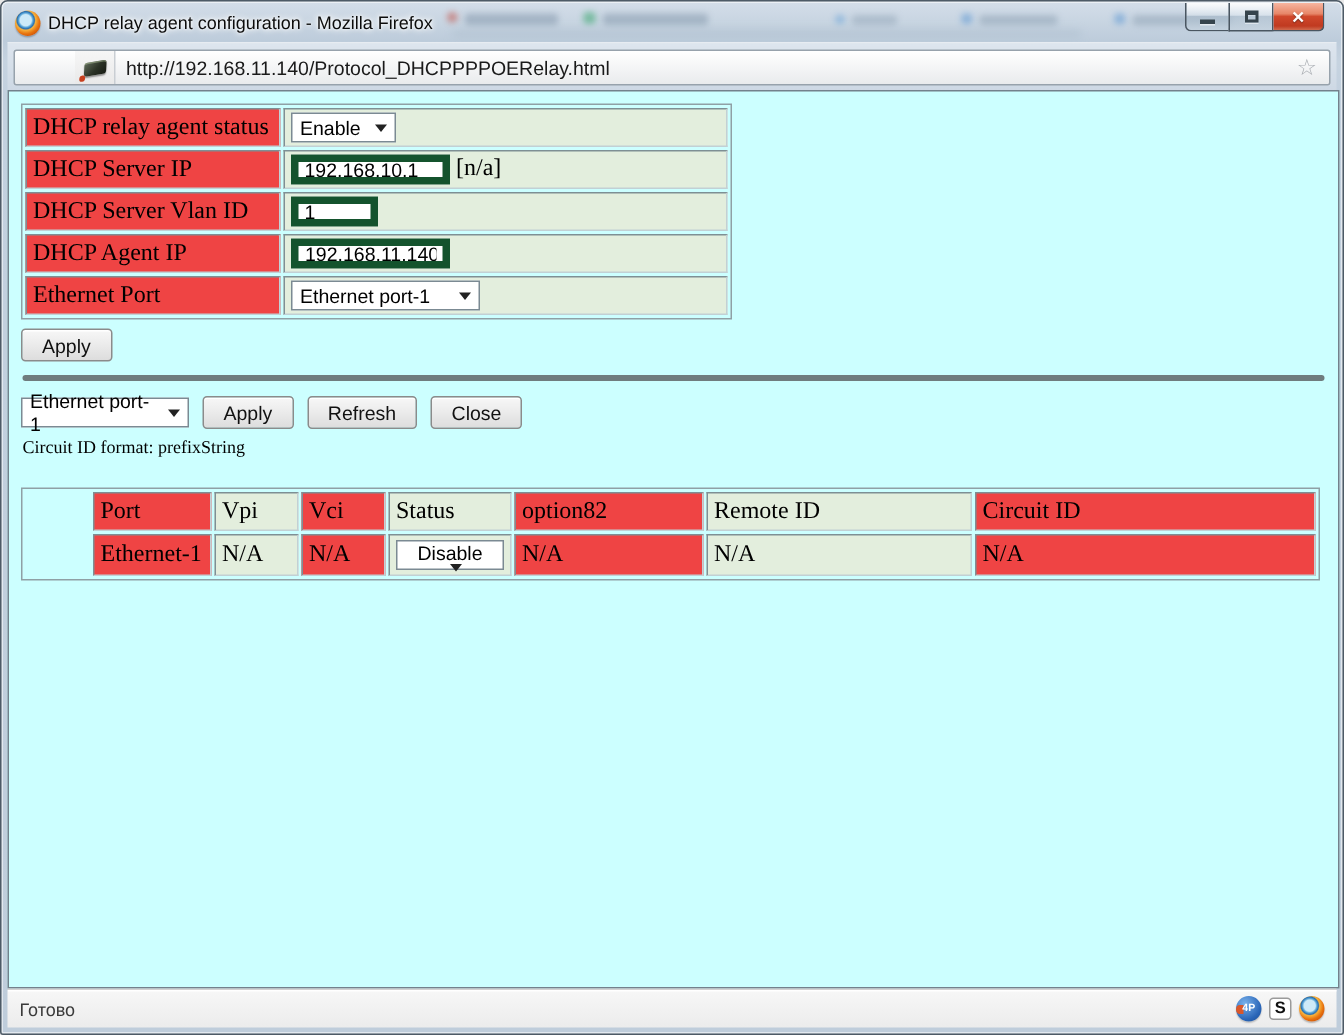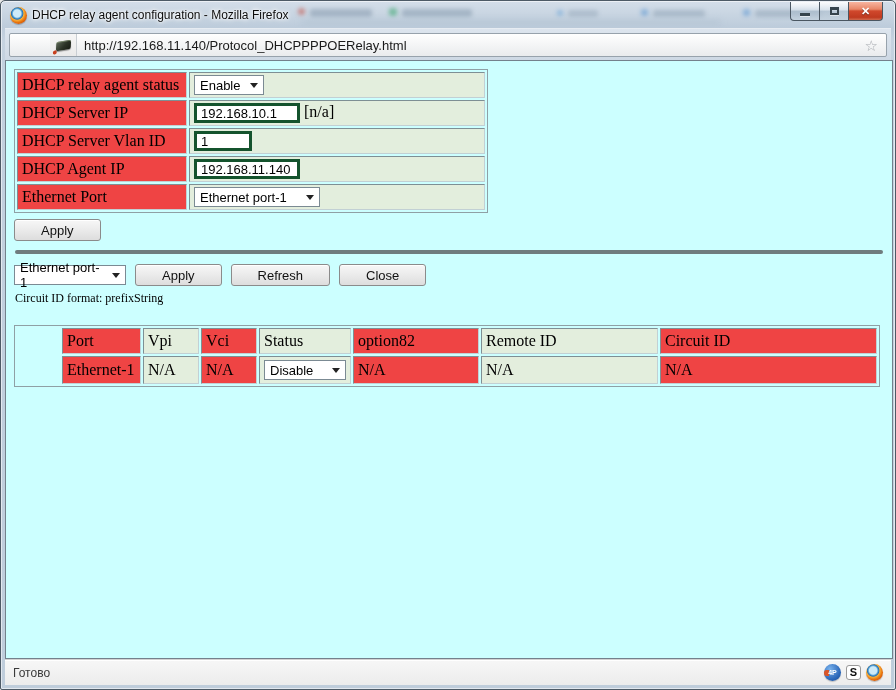--- a/index.html
+++ b/index.html
@@ -33,26 +33,26 @@
   .content{position:absolute;top:59px;left:4px;width:888px;height:599px;background:#ccffff;border:1px solid #73818c;padding:8px;font-family:"Liberation Serif",serif;overflow:hidden;}
 
   table.tbl{border-collapse:separate;border-spacing:2px;border:1px solid #8fa0a5;}
   table.tbl td,table.tbl th{border:1px solid #95a5aa;border-color:#7e8f94 #c2d0d4 #c2d0d4 #7e8f94;font-size:16px;font-weight:normal;text-align:left;padding:1px 4px;height:26px;font-family:"Liberation Serif",serif;color:#000;}
   td.c-blue,th.c-blue{background:#ef4444;margin-left:13px;}
   td.c-green,th.c-green{background:#e3eedd;}
   table.cfg{width:474px;}
   table.cfg td.label{width:170px;}
   table.stat{width:866px;margin-top:2px;padding-left:45px;}
 
-  .txt{border:3px solid #14532d;height:20px;font:13px "Liberation Sans",sans-serif;padding:1px 4px;background:#fff;color:#000;vertical-align:middle;}
+  .txt{border:5px solid #14532d;height:20px;font:13px "Liberation Sans",sans-serif;padding:1px 4px;background:#fff;color:#000;vertical-align:middle;}
   .sel{display:inline-flex;align-items:center;justify-content:space-between;background:#fff;border:1px solid #7b8a93;height:20px;padding:0 5px;font:13px "Liberation Sans",sans-serif;color:#000;vertical-align:middle;cursor:default;}
   .sel .arr{width:0;height:0;border-left:4px solid transparent;border-right:4px solid transparent;border-top:5px solid #222;margin-left:8px;flex:none;}
   .suffix{font-size:16px;}
 
-  .btn{font:13px "Liberation Sans",sans-serif;color:#111;padding:2px 26px;height:22px;border:1px solid #8b8b8b;border-radius:3px;background:linear-gradient(#f7f7f7,#ececec 45%,#dddddd);box-shadow:inset 0 1px 0 #fff;cursor:default;}
+  .btn{font:13px "Liberation Sans",sans-serif;color:#111;padding:2px 13px;height:22px;border:1px solid #8b8b8b;border-radius:3px;background:linear-gradient(#f7f7f7,#ececec 45%,#dddddd);box-shadow:inset 0 1px 0 #fff;cursor:default;}
   .apply-main{margin-top:6px;}
   hr.sep{height:4px;background:#6f7c7e;border:none;margin:9px 1px 10px 1px;border-radius:2px;}
   .controls-row{display:flex;align-items:center;gap:9px;margin:2px 0 3px 0;}
   .note{font-size:12px;margin:5px 0 19px 1px;}
 
   
   .statusbar{position:absolute;top:658px;left:4px;right:4px;height:26px;background:linear-gradient(#f7f7f7,#ececec);border-top:1px solid #d2d2d2;box-shadow:inset 0 1px 0 #fff;display:flex;align-items:center;padding:0 8px;font-size:12px;color:#3a3a3a;}
   .status-icons{margin-left:auto;display:flex;align-items:center;gap:5px;}
   .icon-4p{width:17px;height:17px;border-radius:50%;background:radial-gradient(circle at 35% 30%,#79b2ec,#2a66b8 65%,#1b4a8f);color:#fff;font:bold 7px "Liberation Sans",sans-serif;display:flex;align-items:center;justify-content:center;position:relative;box-shadow:0 1px 1px rgba(0,0,0,.2);}
   .icon-4p::before{content:"";position:absolute;left:0;top:6px;width:5px;height:6px;background:#d9572a;border-radius:50% 0 0 50%;}
@@ -181,21 +181,21 @@
           <th class="c-green">Status</th>
           <th class="c-blue">option82</th>
           <th class="c-green">Remote ID</th>
           <th class="c-blue">Circuit ID</th>
         </tr>
         <tr>
           <td class="c-blue">Ethernet-1</td>
           <td class="c-green">N/A</td>
           <td class="c-blue">N/A</td>
           <td class="c-green" style="height:28px;">
-            <span class="sel" style="width:82px;">
+            <span class="sel" style="width:72px;flex-direction:column;">
               <span>Disable</span>
                 <span class="arr"></span>
             </span>
           </td>
           <td class="c-blue">N/A</td>
           <td class="c-green">N/A</td>
           <td class="c-blue">N/A</td>
         </tr>
       </tbody>
     </table>

